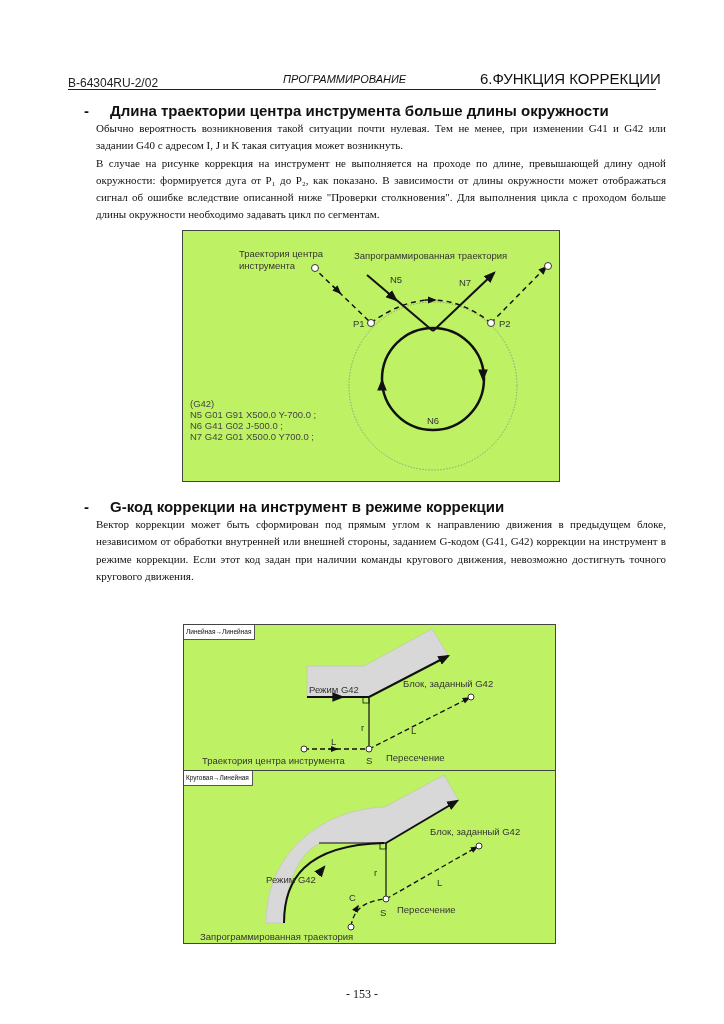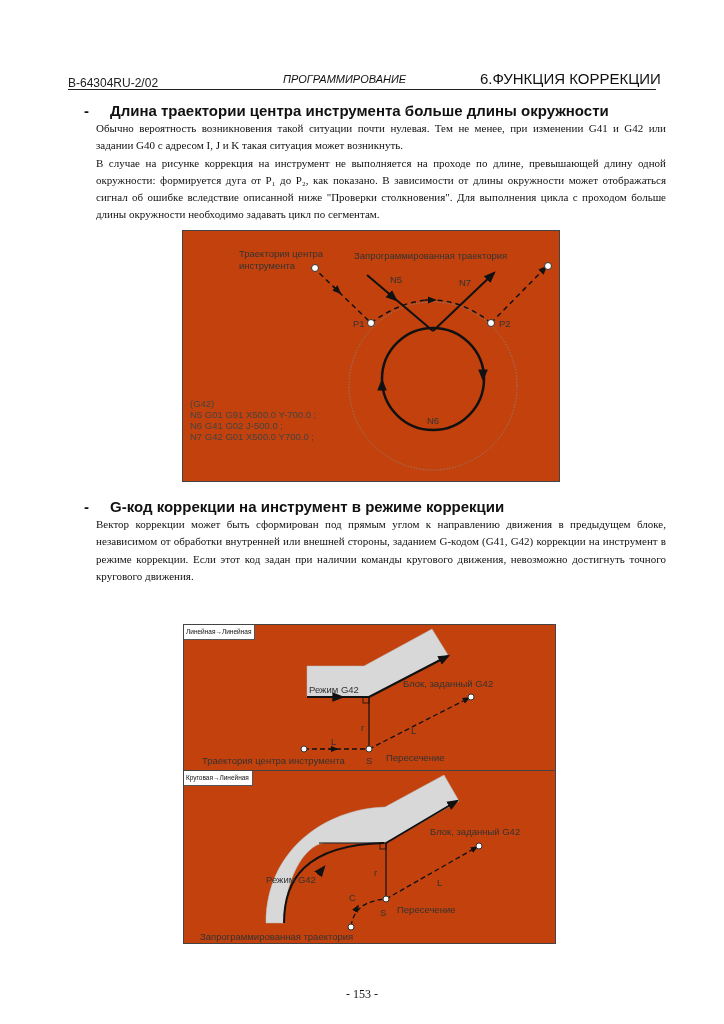--- a/index.html
+++ b/index.html
@@ -5,21 +5,21 @@
   html, body { margin:0; padding:0; background:#ffffff; }
   body { width:724px; height:1024px; position:relative; overflow:hidden; font-family:"Liberation Serif", serif; color:#111; }
   .hdr-left { position:absolute; left:68px; top:76px; font-family:"Liberation Sans", sans-serif; font-size:12px; color:#222; }
   .hdr-mid { position:absolute; left:283px; top:73px; font-family:"Liberation Sans", sans-serif; font-size:11px;font-style:italic; }
   .hdr-right { position:absolute; left:480px; top:70px; font-family:Liberation Sans, sans-serif; font-size:15px; }
   .hdr-rule { position:absolute; left:68px; top:89px; width:588px; height:1px; background:#222; }
   .h2 { position:absolute; left:84px; font-family:"Liberation Sans", sans-serif; font-weight:bold; font-size:15px; }
   .h2 .dash { display:inline-block; width:26px; }
   .para { position:absolute; left:96px; width:570px; font-size:11px; line-height:17.3px; text-align:justify; }
   .para p { margin:0; }
-  .fig { position:absolute; border:1.5px solid #444; background:#c2410c; }
+  .fig { position:absolute; border:1.5px solid #444; background:#bef264; }
   .fig svg { position:absolute; left:0; top:0; }
   .lbl { font-family:"Liberation Sans", sans-serif; font-size:9.5px; fill:#333; }
   .code { font-family:"Liberation Sans", sans-serif; font-size:9.5px; fill:#444; }
   .tag { position:absolute; left:0; top:0; border-right:1px solid #555; border-bottom:1px solid #555; padding:3px 3px 4px 2px; font-family:"Liberation Sans", sans-serif; font-size:6.5px; background:#fff; }
   .pageno { position:absolute; left:0; width:724px; top:987px; text-align:center; font-size:12px; }
 </style>
 </head>
 <body>
 
 <div class="hdr-left">B-64304RU-2/02</div>

